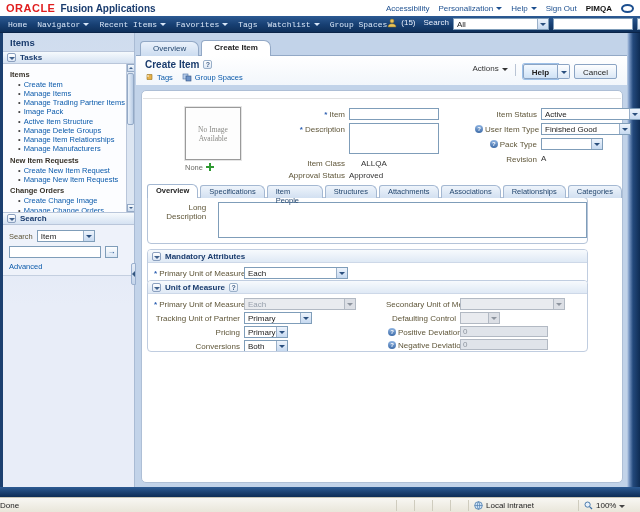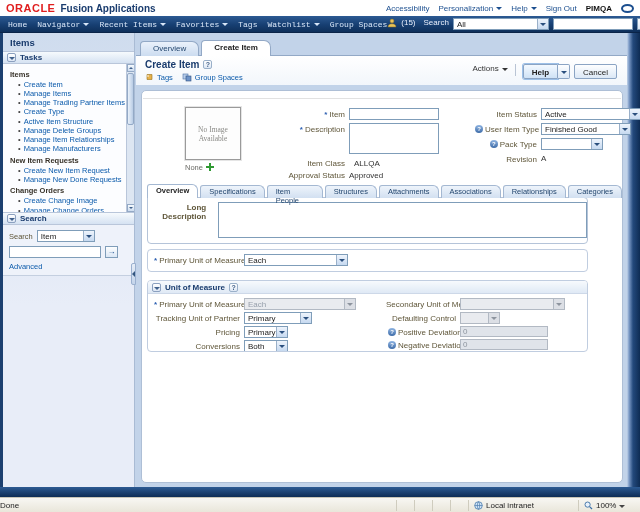--- a/index.html
+++ b/index.html
@@ -128,21 +128,21 @@
   .qbubble { width:8px; height:8px; border-radius:50%; background:linear-gradient(#8fb4e2,#3e6ca8); color:#fff; font-size:6px;
              font-weight:bold; line-height:8px; text-align:center; display:inline-block; margin-right:2px; cursor:pointer; flex:0 0 auto; }
   .lblwrap { display:inline-flex; justify-content:flex-end; align-items:flex-start; }
 
   
   .subtabs { position:absolute; top:93px; left:5px; display:flex; align-items:flex-end; gap:2px; z-index:2; }
   .stab { height:13px; padding:1px 8px 0 8px; font-size:7.5px; color:#24476f; cursor:pointer;
           background:linear-gradient(#eef4fb,#d2e0f1); border:1px solid #a4b8d2; border-bottom:none; border-radius:3px 6px 0 0; }
   .stab.active { background:#fff; font-weight:bold; color:#222; height:14px; border-color:#a4b8d2; }
   .content-frame { position:absolute; top:106px; left:5px; width:441px; height:47px; border:1px solid #b5c4d9; border-radius:0 4px 4px 4px; background:#fff; padding:4px 0 0 4px; display:flex; }
-  .content-frame .fld-lbl { width:55px; margin-right:12px;font-weight:bold; }
+  .content-frame .fld-lbl { width:55px; margin-right:12px; }
 
   
   .sect { position:absolute; left:5px; width:441px; border:1px solid #c0cde0; border-radius:4px; background:#fff; overflow:hidden; }
   .sect-hd { height:13px; background:linear-gradient(#f7fafd,#dfe9f5); border-bottom:1px solid #cdd8e8;
              display:flex; align-items:center; gap:4px; padding-left:4px; color:#1a3c6e; font-weight:bold; font-size:8px; }
   .sect-body { padding:4px 6px 5px 6px; }
   .mand { top:158px; }
   .uom { top:189px; height:72px; }
   .uom-grid { display:grid; grid-template-columns:232px 203px; }
   .uom .fld-row { margin-bottom:2px; }
@@ -221,28 +221,28 @@
 
       <div class="panel-hd">
         <span class="chev"></span>
         <span>Tasks</span>
       </div>
       <div class="tasks-body">
         <div class="task-group-hd">Items</div>
         <div class="task-link">Create Item</div>
         <div class="task-link">Manage Items</div>
         <div class="task-link">Manage Trading Partner Items</div>
-        <div class="task-link">Create Type</div>
+        <div class="task-link">Image Pack</div>
         <div class="task-link">Active Item Structure</div>
         <div class="task-link">Manage Delete Groups</div>
         <div class="task-link">Manage Item Relationships</div>
         <div class="task-link">Manage Manufacturers</div>
         <div class="task-group-hd">New Item Requests</div>
         <div class="task-link">Create New Item Request</div>
-        <div class="task-link">Manage New Done Requests</div>
+        <div class="task-link">Manage New Item Requests</div>
         <div class="task-group-hd">Change Orders</div>
         <div class="task-link">Create Change Image</div>
         <div class="task-link">Manage Change Orders</div>
 
         <div class="vscroll">
           <span class="vs-arrow up"></span>
           <span class="vs-thumb"></span>
           <span class="vs-arrow down"></span>
         </div>
       </div>
@@ -318,21 +318,21 @@
           <div class="center-col">
             <div class="fld-row">
               <span class="fld-lbl"><span class="req">*</span><span>Item</span></span>
               <input class="txt-input" style="width: 90px;">
             </div>
             <div class="fld-row">
               <span class="fld-lbl"><span class="req">*</span><span>Description</span></span>
               <textarea class="txt-area" style="width: 90px; height: 31px;"></textarea>
             </div>
             <div class="fld-row" style="margin-bottom:1px">
-              <span class="fld-lbl" style="width:60px;margin-right:9px">Item Class</span>
+              <span class="fld-lbl" style="width:60px;margin-right:16px">Item Class</span>
               <span class="fld-val">ALLQA</span>
             </div>
             <div class="fld-row">
               <span class="fld-lbl" style="width:60px;margin-right:4px">Approval Status</span>
               <span class="fld-val">Approved</span>
             </div>
           </div>
 
           <div class="right-col">
             <div class="fld-row">
@@ -379,20 +379,24 @@
           <span class="stab">Relationships</span>
           <span class="stab">Categories</span>
         </div>
 
         <div class="content-frame">
           <span class="fld-lbl" style="white-space:normal;line-height:1.1">Long Description</span>
           <textarea class="txt-area" style="width: 374px; height: 36px;"></textarea>
         </div>
 
         <div class="sect mand">
+          <div class="sect-hd">
+            <span class="chev"></span>
+            <span>Mandatory Attributes</span>
+          </div>
           <div class="sect-body">
             <div class="fld-row" style="margin-bottom:0">
               <span class="fld-lbl"><span class="req">*</span><span>Primary Unit of Measure</span></span>
               <span class="combo" style="width:104px">
                 <span class="combo-val">Each</span>
                 <span class="combo-btn"></span>
               </span>
             </div>
           </div>
         </div>

